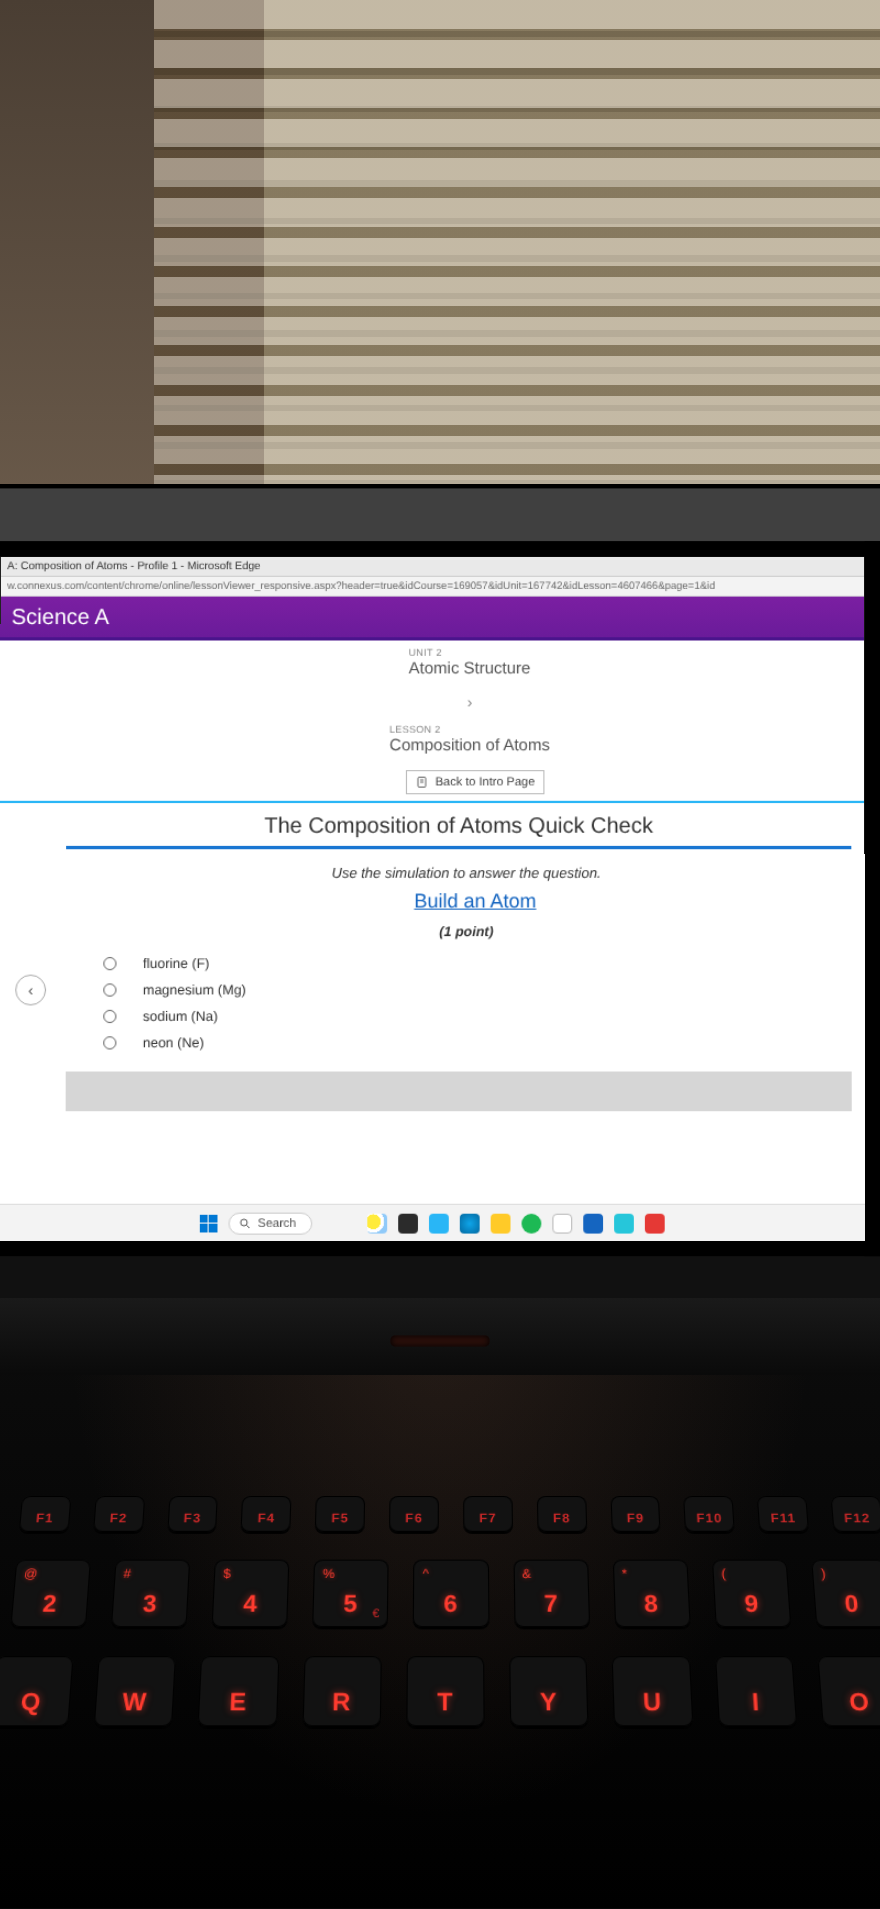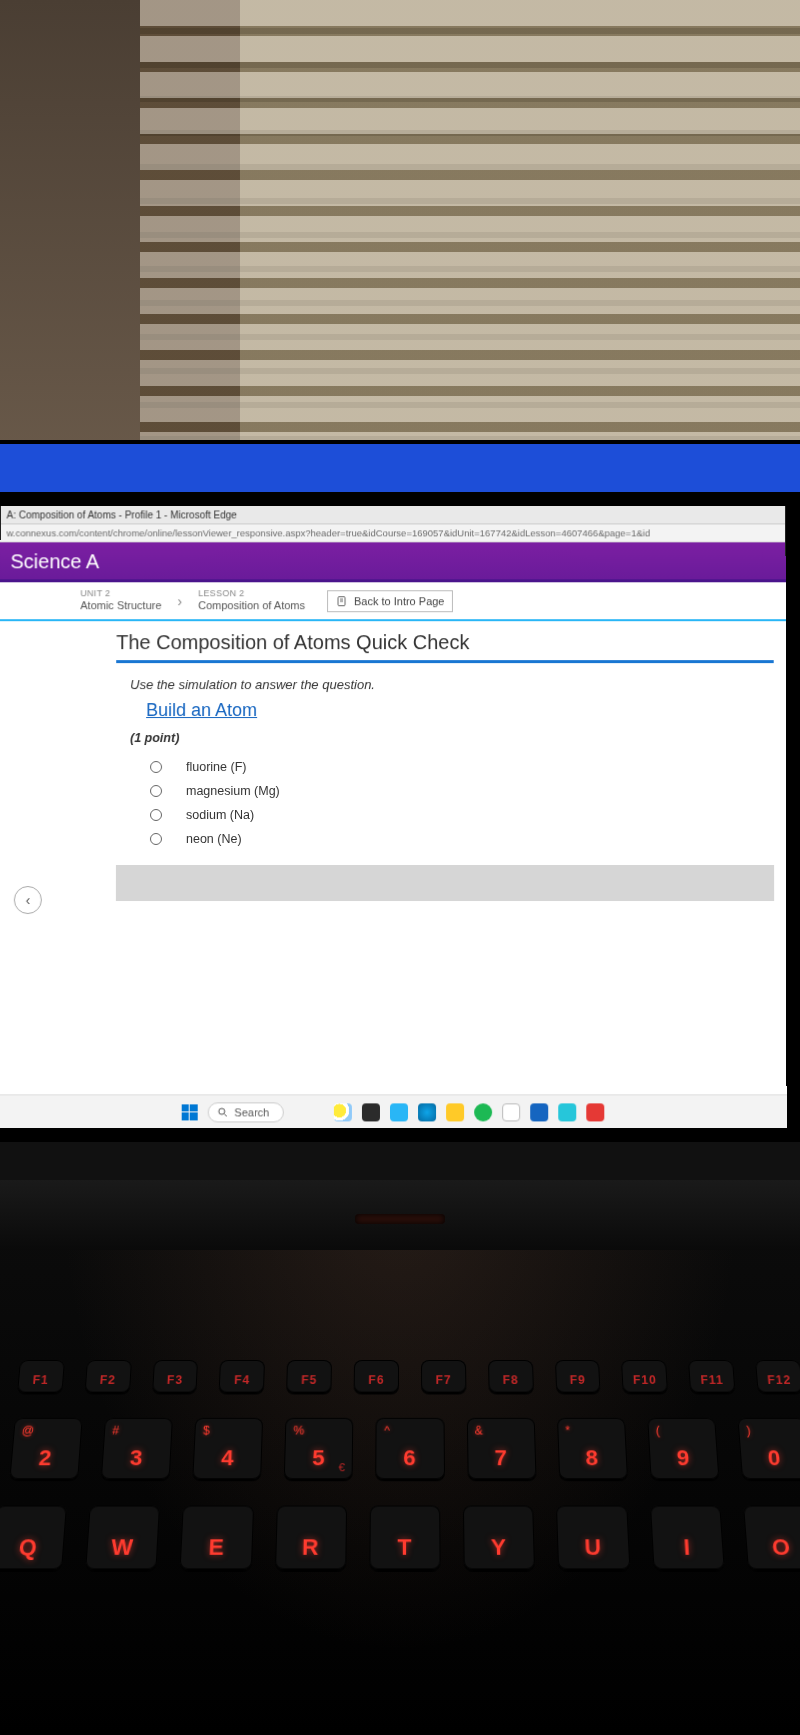--- a/index.html
+++ b/index.html
@@ -19,21 +19,21 @@
     background: repeating-linear-gradient(180deg, rgba(255,255,255,.35) 0 26px, rgba(0,0,0,.18) 26px 36px);
   }
   .room::after {
     content:""; position:absolute; left:0; top:0; width:140px; height:100%;
     background: linear-gradient(180deg,#4a3e33,#6b5b4b);
   }
 
   
   .laptop {
     position:absolute; left:0; top:440px; right:0; height:644px;
-    background:#1d4ed8; border-top:4px solid #000;
+    background:#404040; border-top:4px solid #000;
   }
   .screen {
     position:absolute; left:0; top:48px; right:0; height:650px;
     background:#1a1a1a; border:14px solid #000; border-left-width:0;
     box-shadow: inset 0 0 0 2px #222;
   }
   .viewport {
     position:absolute; inset:0; background:#fff; overflow:hidden;
     transform: perspective(1800px) rotateX(0.5deg);
   }
@@ -53,33 +53,34 @@
     background: linear-gradient(#7b1fa2,#6a1b9a);
     color:#fff; font-size:20px; padding:8px 10px 6px;
     border-bottom:3px solid #4a148c;
   }
 
   
   .crumbs {
     display:flex; align-items:center; gap:12px; padding:6px 12px 6px 80px;
     font-size:11px; color:#666; border-bottom:2px solid #29b6f6;
     background:#fff;
+    flex-direction:column;
   }
   .crumb { display:flex; flex-direction:column; line-height:1.25; }
   .crumb .t { font-size:9px; letter-spacing:.3px; color:#888; }
-  .crumb .b { font-size:11px; color:#555; }
+  .crumb .b { font-size:15px; color:#555; }
   .chev { color:#888; font-size:14px; padding:0 4px; }
   .back-btn {
     margin-left:10px; border:1px solid #bbb; padding:4px 8px; font-size:11px;
     display:inline-flex; align-items:center; gap:6px; background:#fff; color:#444;
   }
   .back-btn svg { width:12px; height:12px; }
 
   
-  .content { padding:0 12px 0 116px; }
+  .content { padding:0 12px 0 60px;text-align:center; }
   .qtitle {
     font-size:20px; color:#333; padding:10px 0 6px;
     border-bottom:3px solid #1976d2;
   }
   .instr { font-style:italic; font-size:13px; color:#333; padding:14px 0 8px 14px; }
   .simlink { display:inline-block; margin:0 0 10px 30px; color:#1565c0; text-decoration:underline; font-size:18px; }
   .qtext { font-size:13px; color:#333; padding:0 10px 8px 14px; line-height:1.5; }
   .pts { font-style:italic; font-size:12.5px; color:#333; padding:0 0 10px 14px;font-weight:bold; }
   .opts { padding-left:34px; }
   .opt { display:flex; align-items:center; gap:24px; font-size:12.5px; color:#333; padding:5px 0; }

